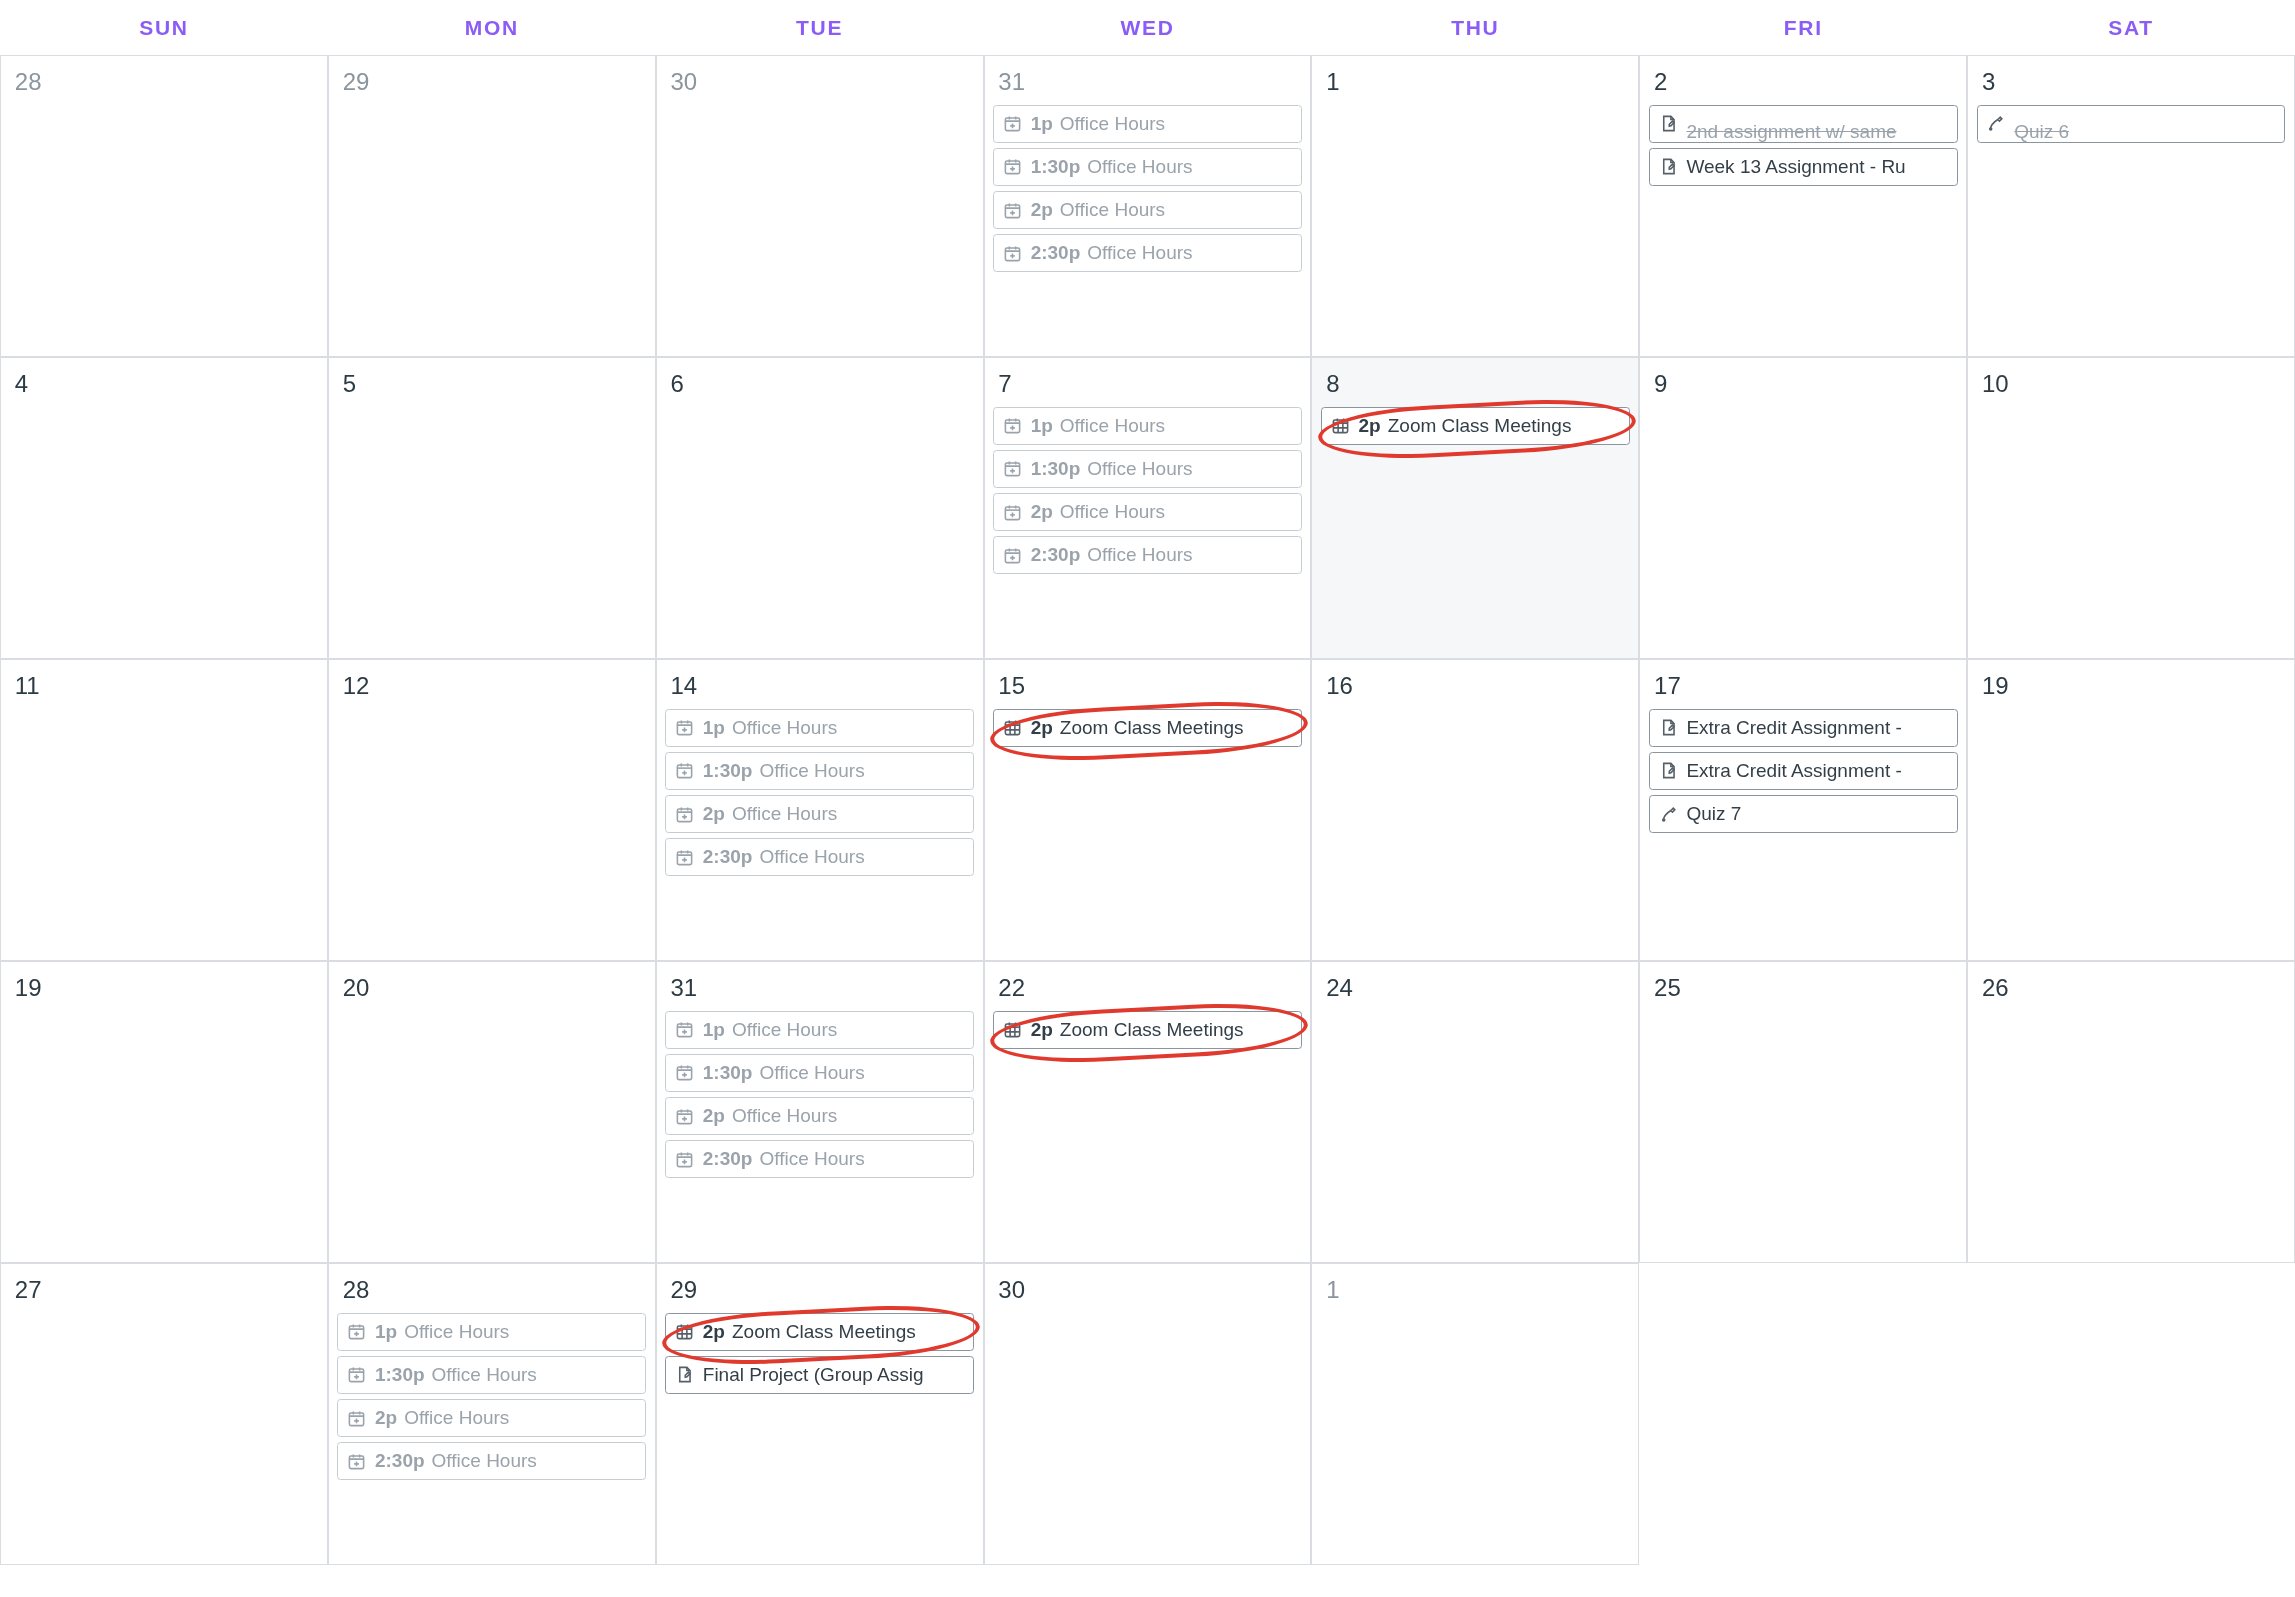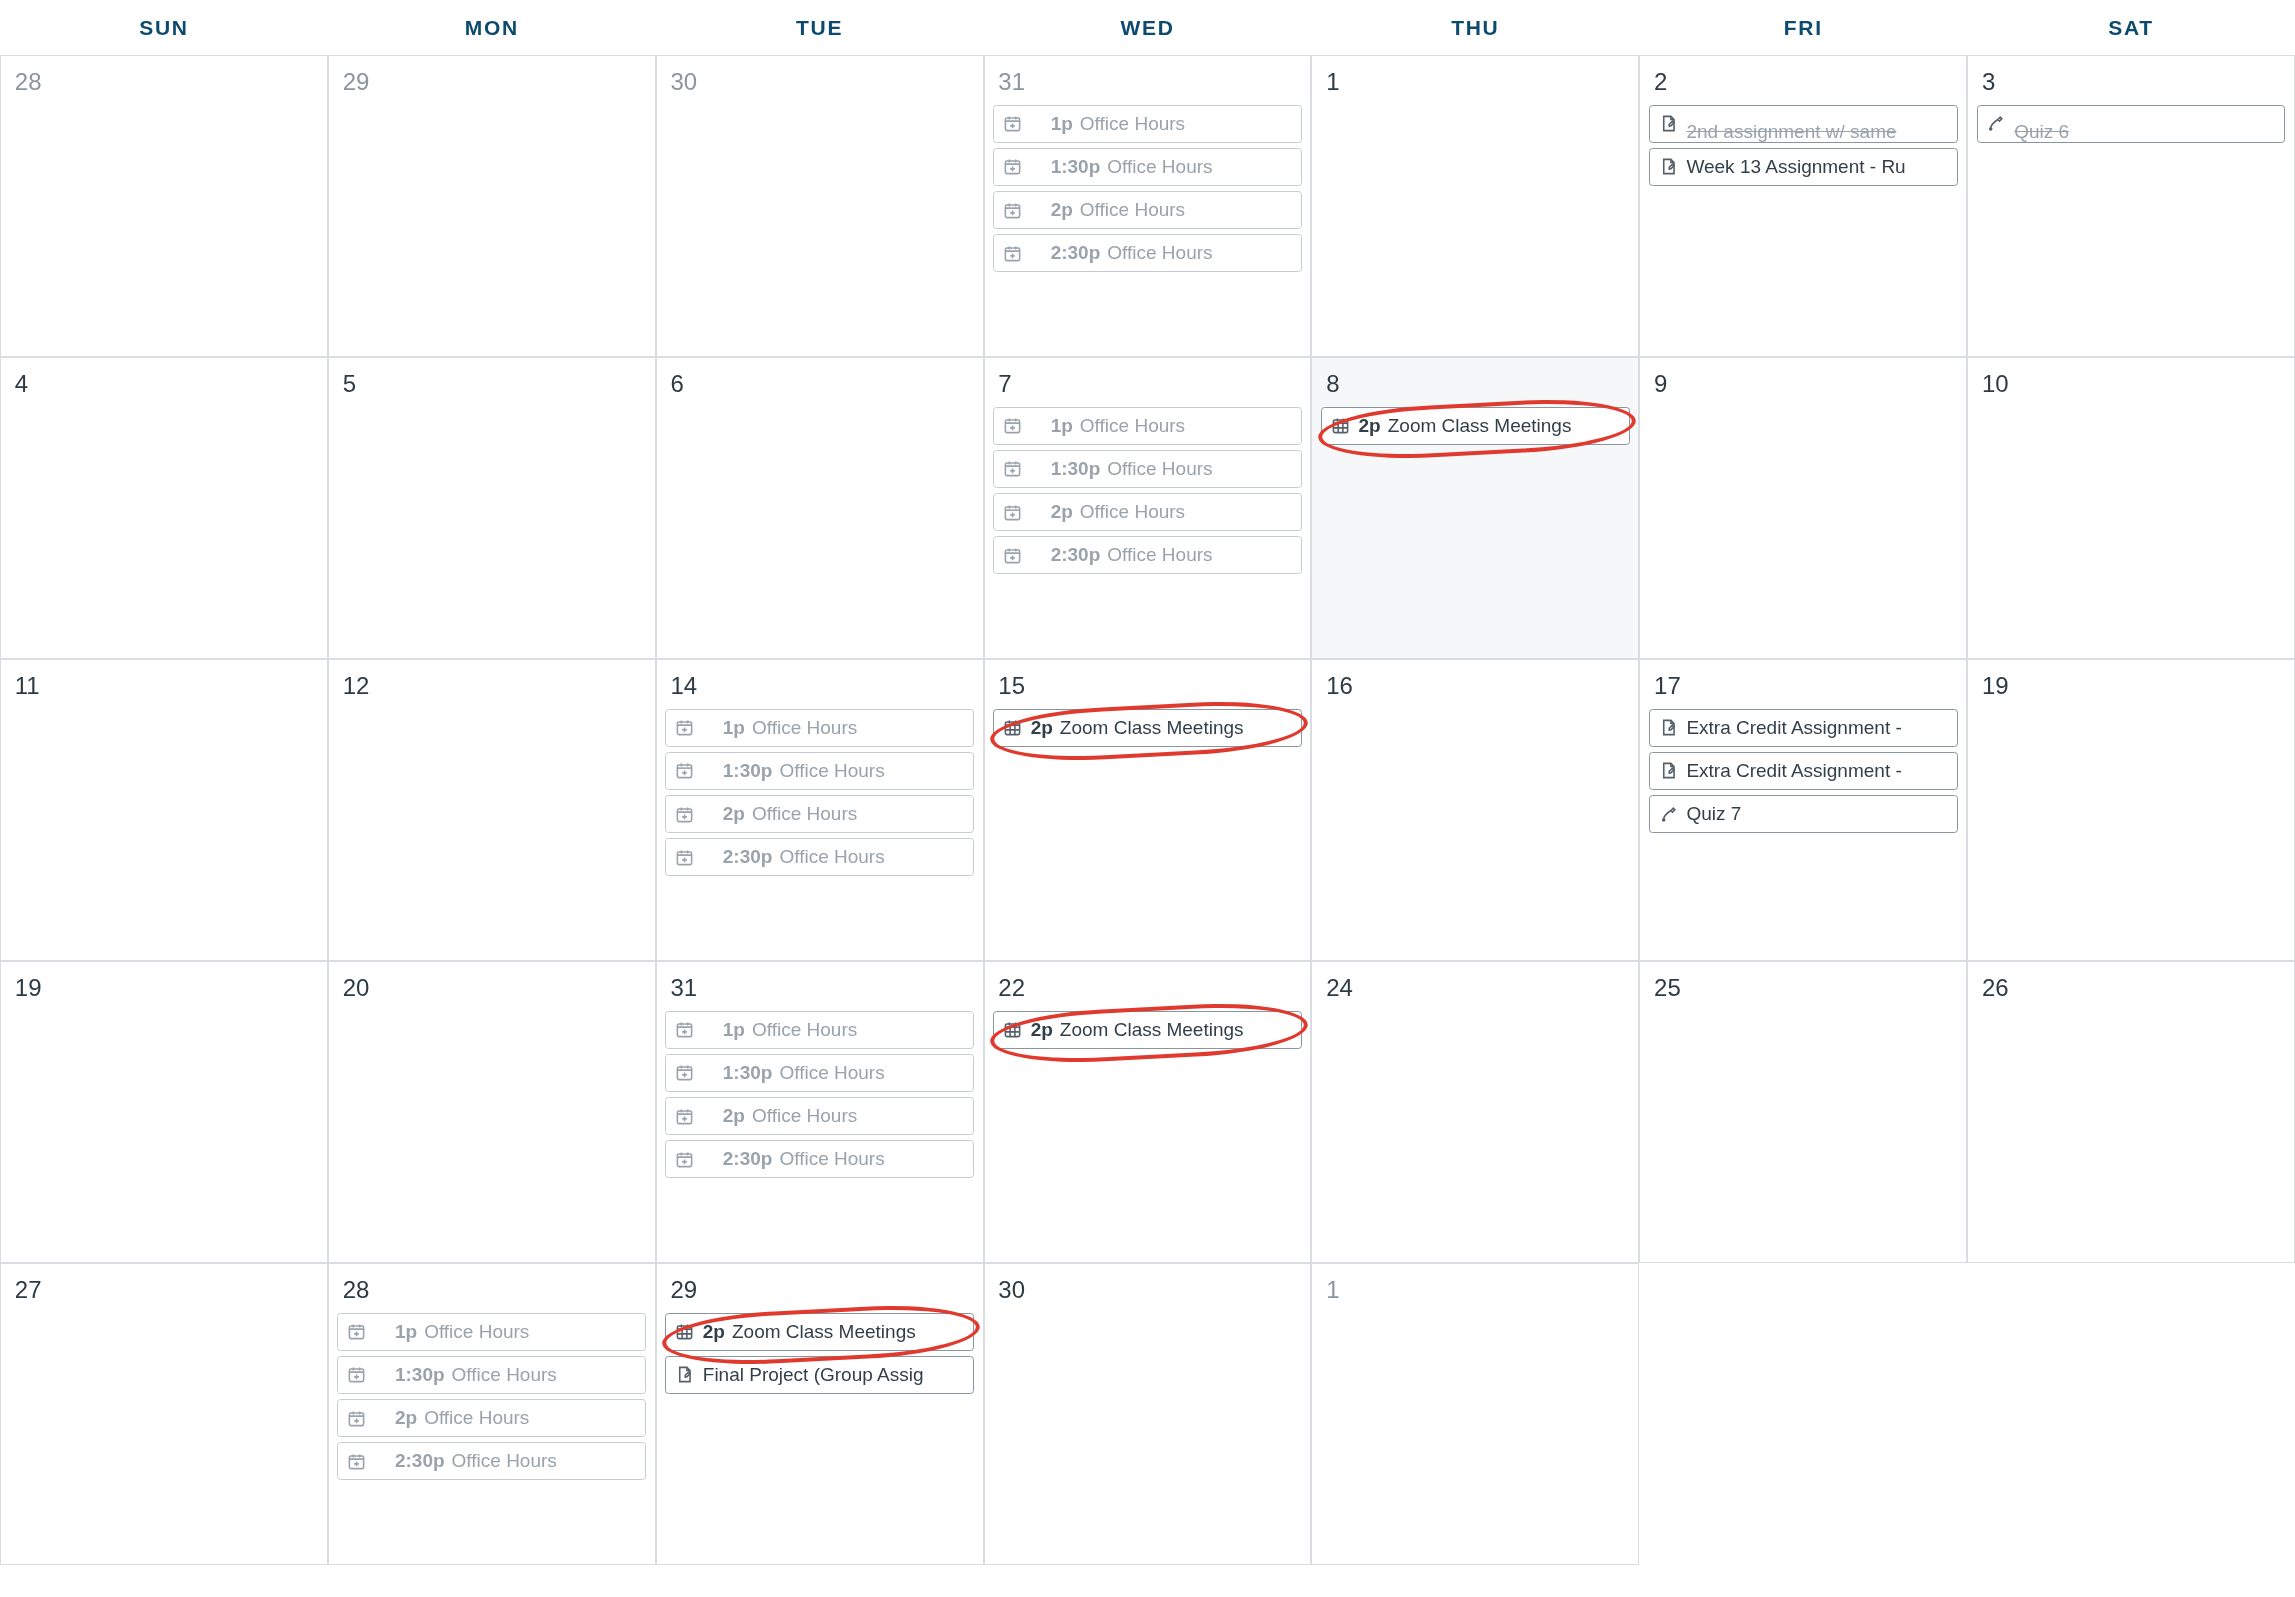--- a/index.html
+++ b/index.html
@@ -14,21 +14,21 @@
     width: 100%;
   }
   .dow-row {
     display: grid;
     grid-template-columns: repeat(7, 1fr);
   }
   .dow-cell {
     text-align: center;
     font-size: 21px;
     letter-spacing: 1.7px;
-    color: #0c4a6e;
+    color: #8b5cf6;
     font-weight: 600;
     padding: 15.5px 0 15.5px 0;
   }
   .grid {
     display: grid;
     grid-template-columns: repeat(7, 1fr);
   }
   .day-cell {
     border: 0.9px solid #d9dde1;
     min-height: 302px;
@@ -73,21 +73,20 @@
   .event.muted {
     color: #9aa3ab;
     border-color: #c7ccd1;
   }
   .event .time {
     font-weight: 700;
   }
   .event.muted .time {
     color: #9aa3ab;
     font-weight: 600;
-    margin-left: 20px;
   }
   .event .title {
     overflow: hidden;
     text-overflow: clip;
   }
   .event.strikethrough .title {
     text-decoration: line-through;
     color: #9aa3ab;
     margin-top: 17px;
   }

